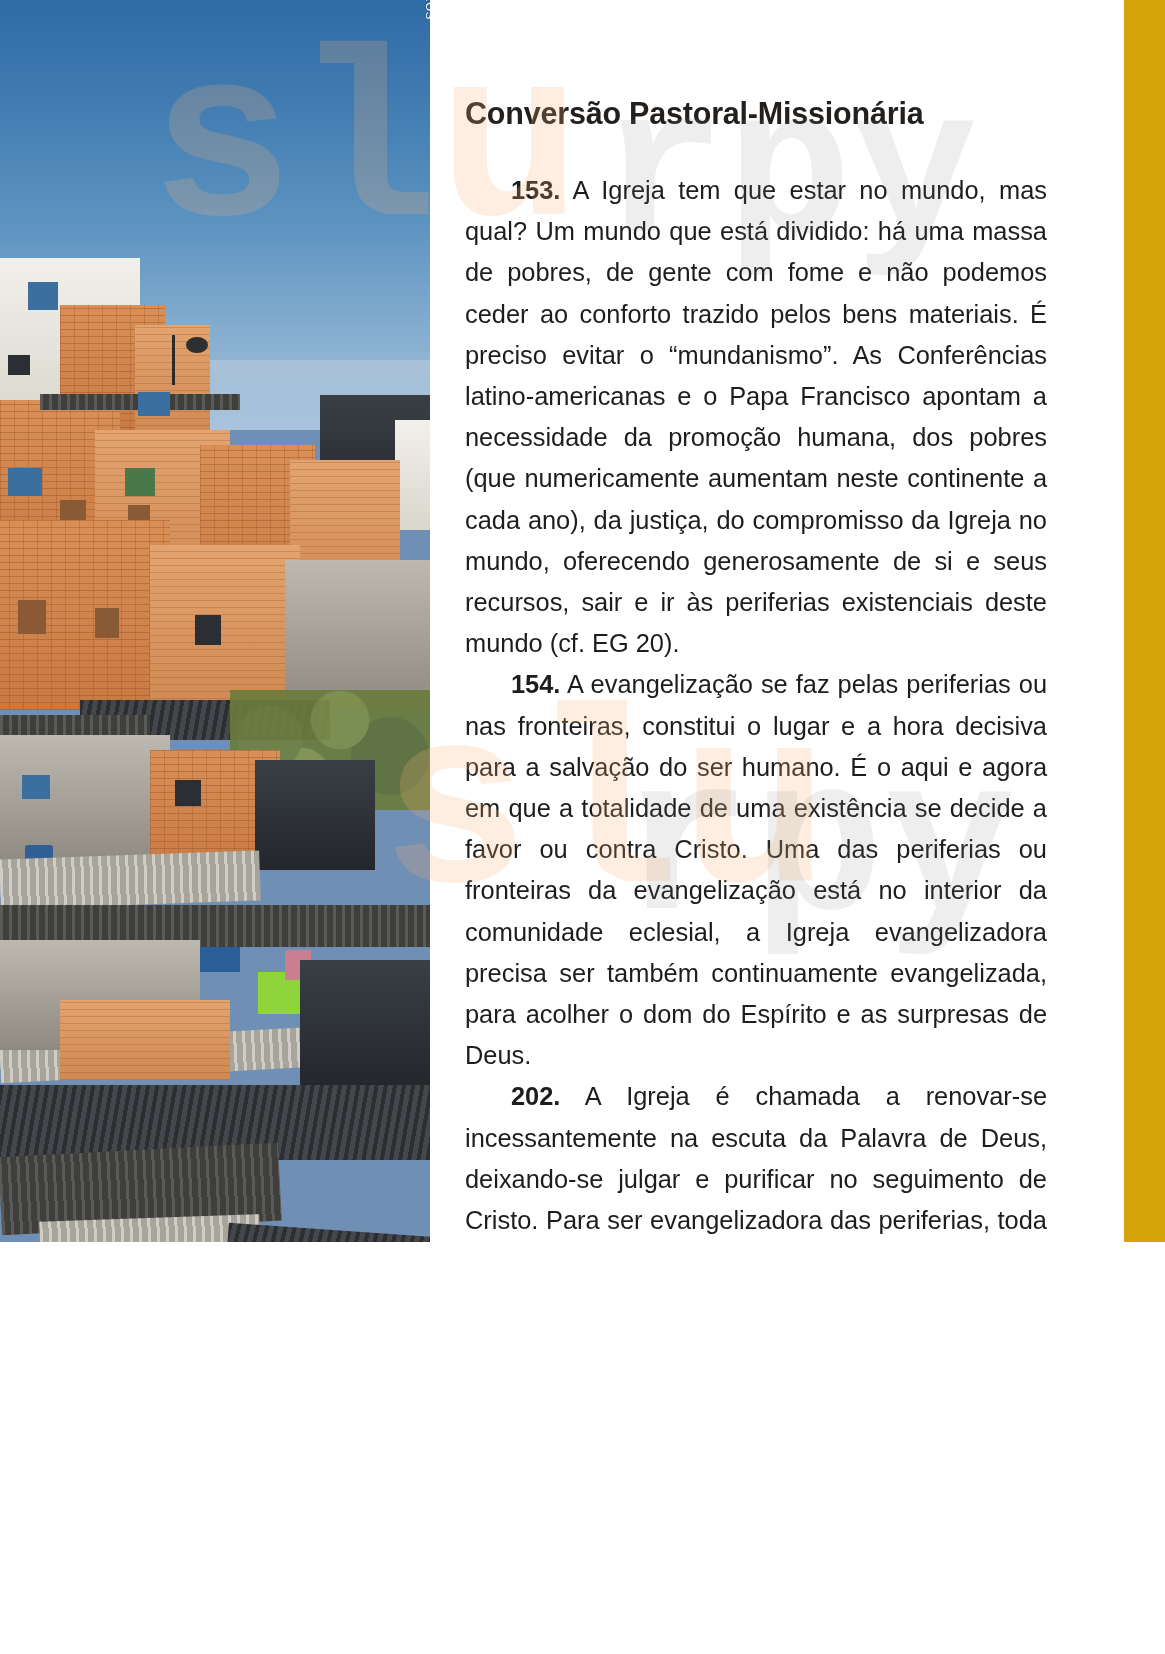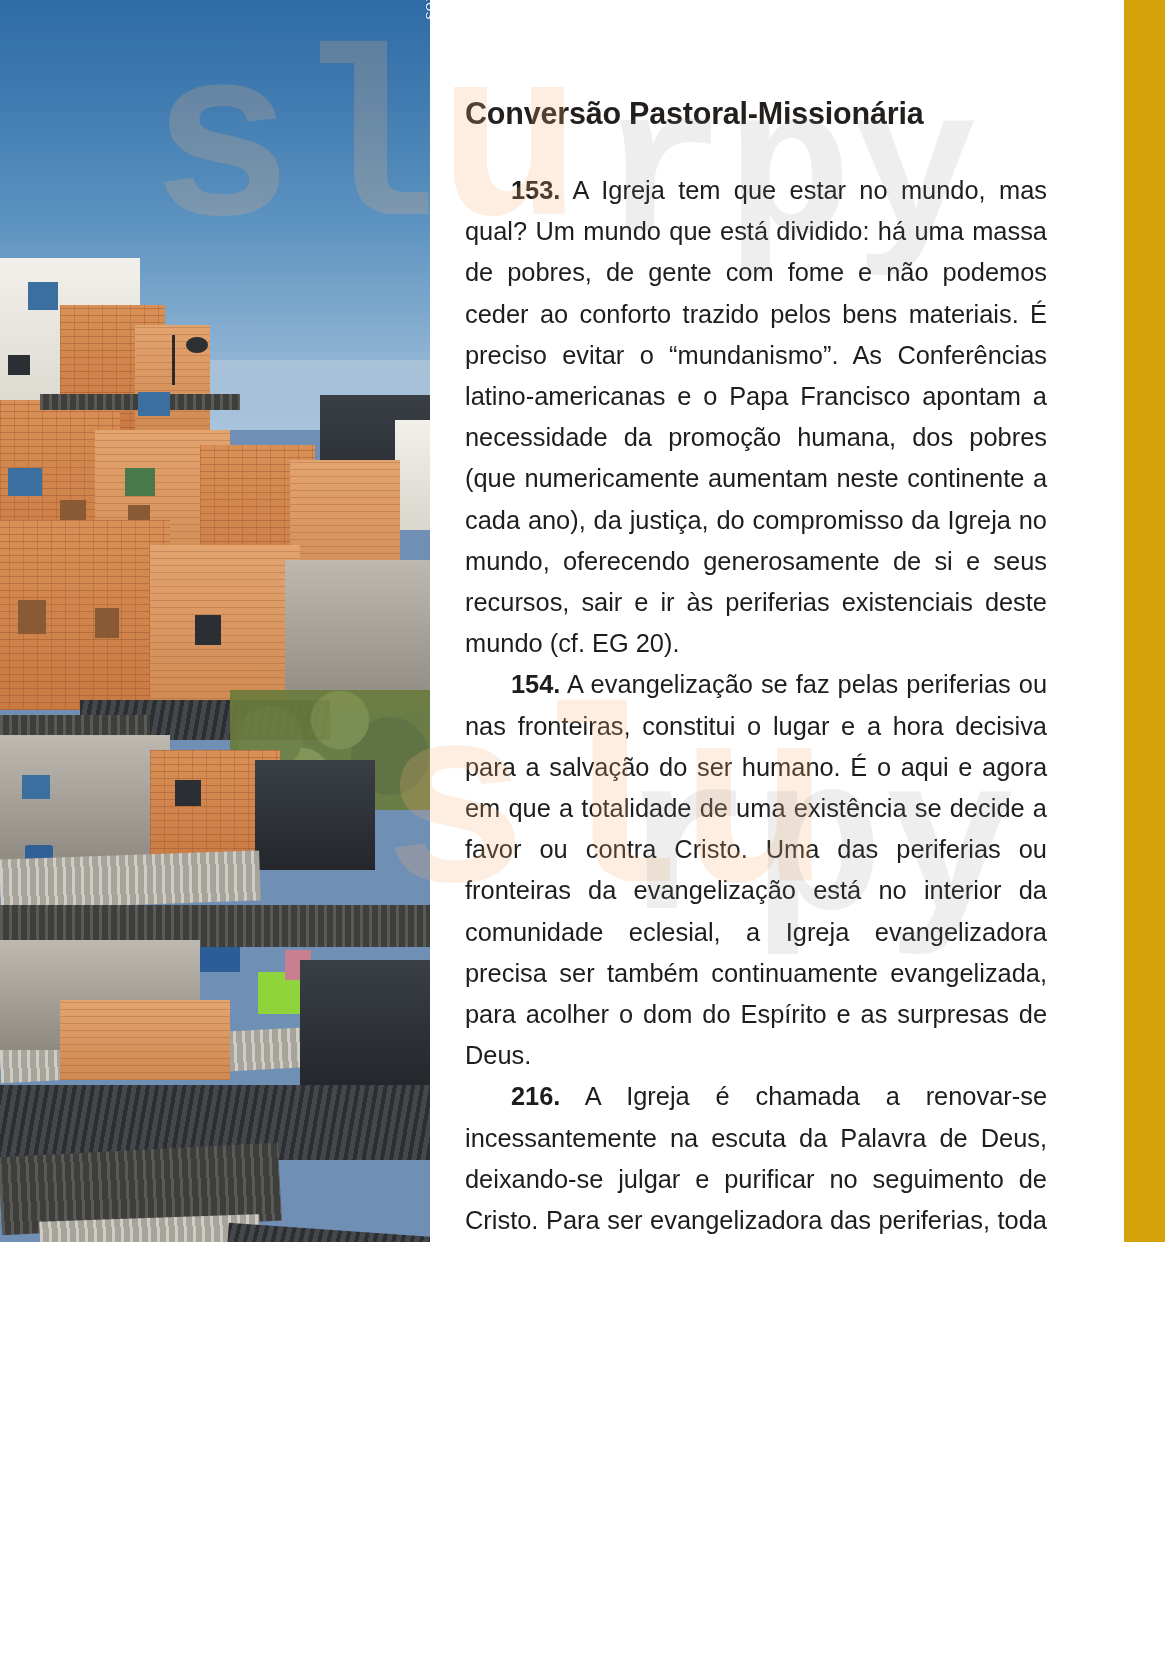--- a/index.html
+++ b/index.html
@@ -292,21 +292,21 @@
     <h1 id="page-title">Conversão Pastoral-Missionária</h1>
 
     <div id="body-copy">
       <p>
         <span class="num">153.</span><span> A Igreja tem que estar no mundo, mas qual? Um mundo que está dividido: há uma massa de pobres, de gente com fome e não podemos ceder ao conforto trazido pelos bens materiais. É preciso evitar o “mundanismo”. As Conferências latino-americanas e o Papa Francisco apontam a necessidade da promoção humana, dos pobres (que numericamente aumentam neste continente a cada ano), da justiça, do compromisso da Igreja no mundo, oferecendo generosamente de si e seus recursos, sair e ir às periferias existenciais deste mundo (cf. EG 20).</span>
       </p>
       <p>
         <span class="num">154.</span><span> A evangelização se faz pelas periferias ou nas fronteiras, constitui o lugar e a hora decisiva para a salvação do ser humano. É o aqui e agora em que a totalidade de uma existência se decide a favor ou contra Cristo. Uma das periferias ou fronteiras da evangelização está no interior da comunidade eclesial, a Igreja evangelizadora precisa ser também continuamente evangelizada, para acolher o dom do Espírito e as surpresas de Deus.</span>
       </p>
       <p>
-        <span class="num">216.</span><span> A Igreja é chamada a renovar-se incessantemente na escuta da Palavra de Deus, deixando-se julgar e purificar no seguimento de Cristo. Para ser evangelizadora das periferias, toda comunidade eclesial é chamada a reconhecer continuamente os sinais de Deus na história.</span>
+        <span class="num">202.</span><span> A Igreja é chamada a renovar-se incessantemente na escuta da Palavra de Deus, deixando-se julgar e purificar no seguimento de Cristo. Para ser evangelizadora das periferias, toda comunidade eclesial é chamada a reconhecer continuamente os sinais de Deus na história.</span>
       </p>
     </div>
 
     <div id="page-number">96</div>
   </div>
 
   <div id="gold-bar"></div>
 
   <div id="watermark">
     <span class="wm wm-peach" style="left:150px;top:30px;font-size:240px;">slu</span>

